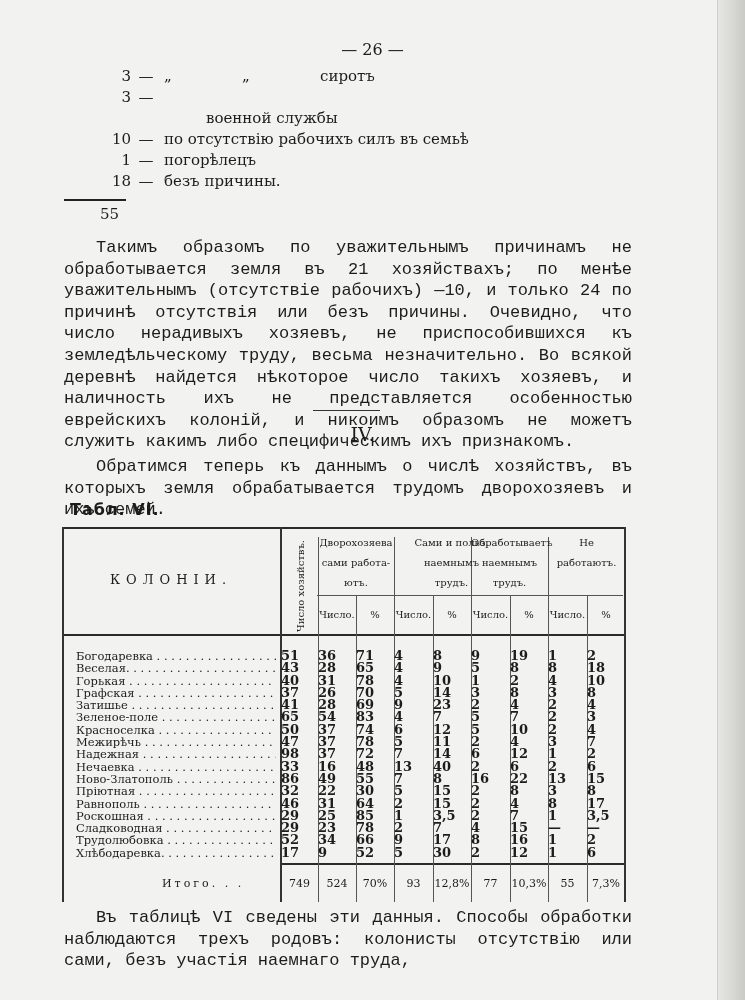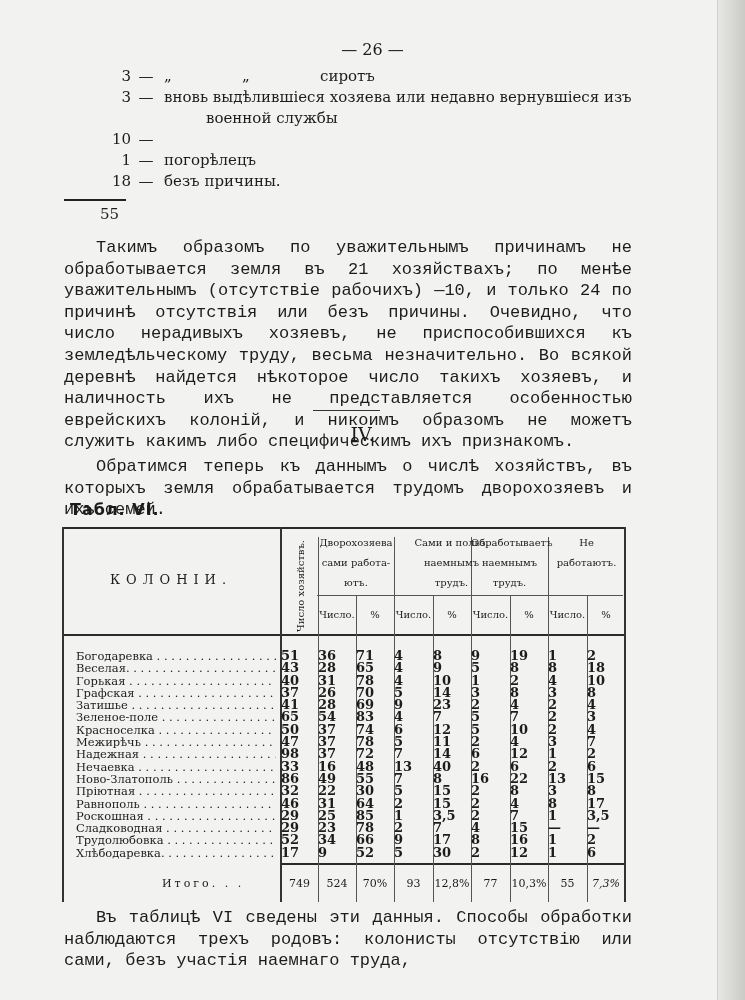--- a/index.html
+++ b/index.html
@@ -53,26 +53,26 @@
 
 <div class="list">
   <div class="row">
     <span class="num">3</span>
     <span class="dash">—</span>
     <span class="txt"><span class="ditto">„</span><span class="ditto">„</span><span>сиротъ</span></span>
   </div>
   <div class="row">
     <span class="num">3</span>
     <span class="dash">—</span>
-    <span class="txt">вновь выдѣлившіеся хозяева или недавно вернувшіеся изъ</span>
   </div>
   <div class="row cont">военной службы</div>
   <div class="row">
     <span class="num">10</span>
     <span class="dash">—</span>
+    <span class="txt">по отсутствію рабочихъ силъ въ семьѣ</span>
   </div>
   <div class="row">
     <span class="num">1</span>
     <span class="dash">—</span>
     <span class="txt">погорѣлецъ</span>
   </div>
   <div class="row">
     <span class="num">18</span>
     <span class="dash">—</span>
     <span class="txt">безъ причины.</span>
@@ -346,19 +346,19 @@
   <div class="total-label">Итого. . .</div>
   <div id="totals">
       <div class="total" style="left: 219px; width: 37px;">749</div>
       <div class="total" style="left: 256px; width: 38px;">524</div>
       <div class="total" style="left: 294px; width: 38px;">70%</div>
       <div class="total" style="left: 332px; width: 39px;">93</div>
       <div class="total" style="left: 371px; width: 38px;">12,8%</div>
       <div class="total" style="left: 409px; width: 39px;">77</div>
       <div class="total" style="left: 448px; width: 38px;">10,3%</div>
       <div class="total" style="left: 486px; width: 39px;">55</div>
-      <div class="total" style="left: 525px; width: 38px; font-style: italic;">7,3%</div>
+      <div class="total" style="left: 525px; width: 38px;">7,3%</div>
     </div>
 </div>
 
 <div class="para" style="top:907px;">
   <p>Въ таблицѣ VI сведены эти данныя. Способы обработки наблюдаются трехъ родовъ: колонисты отсутствію или сами, безъ участія наемнаго труда,</p>
 </div>
 
 </body></html>

